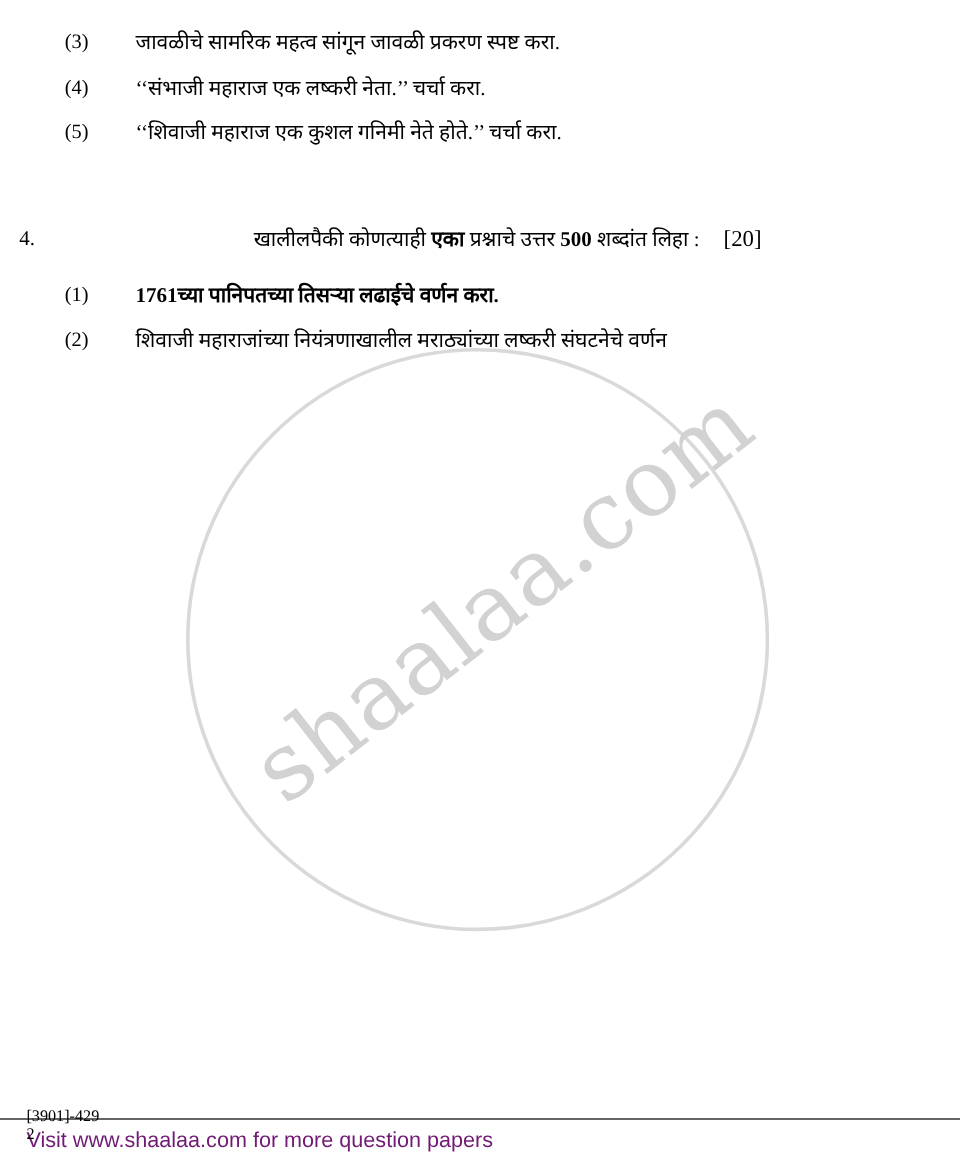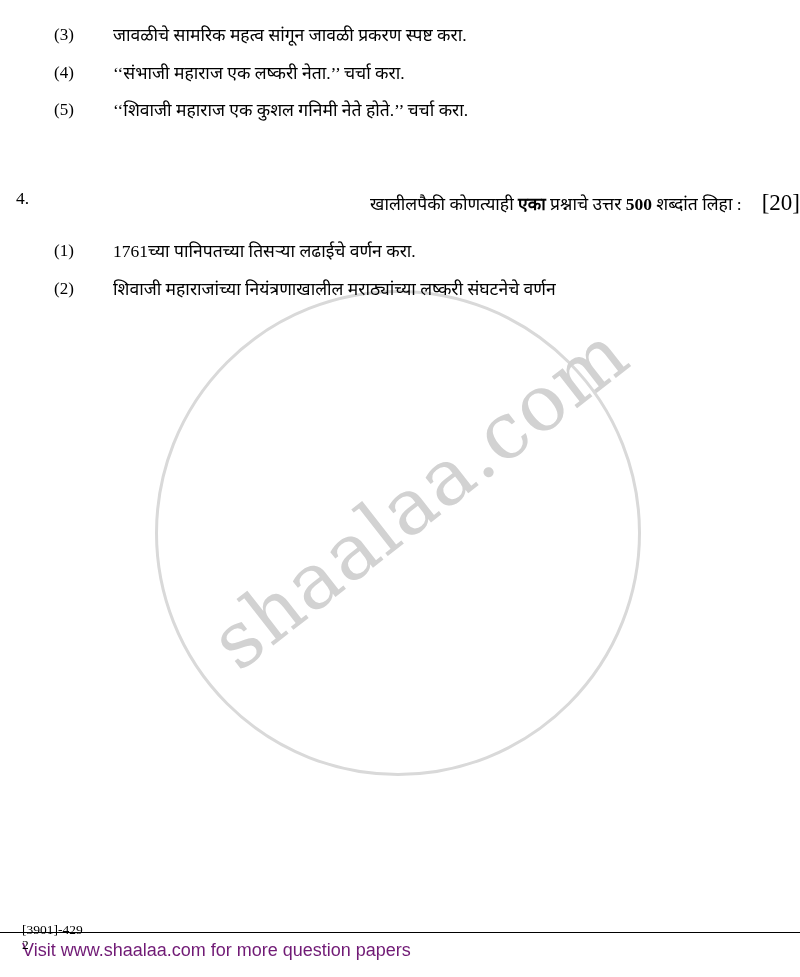--- a/index.html
+++ b/index.html
@@ -86,48 +86,49 @@
   }
   .sub-text {
     flex: 1;
     padding-left: 55px;
     padding-right: 105px;
     box-sizing: border-box;
     font-size: 17.5px;
   }
   .sub-text.wide {
     padding-right: 120px;
+    font-weight: bold;
   }
 
   
   .q-row {
     margin-top: 64px;
   }
   .q-num {
     width: 58px;
     min-width: 58px;
     padding-left: 16px;
     box-sizing: border-box;
     font-size: 17.5px;
   }
   .q-text {
     flex: 1;
     padding-left: 0px;
-    padding-right: 0px;
+    padding-right: 12px;
     box-sizing: border-box;
     font-size: 17.5px;
     display: flex;
     align-items: baseline;
-    justify-content: flex-end;
+    justify-content: center;
   }
   .q-main {
     display: inline-block;
   }
   .marks {
-    font-size: 23px;
+    font-size: 19px;
     padding-left: 20px;
     white-space: nowrap;
   }
   .b { font-weight: bold; }
 
   .gap-sm { height: 14px; }
   .gap-md { height: 22px; }
 
   .cont-line {
     padding-left: 113px;

